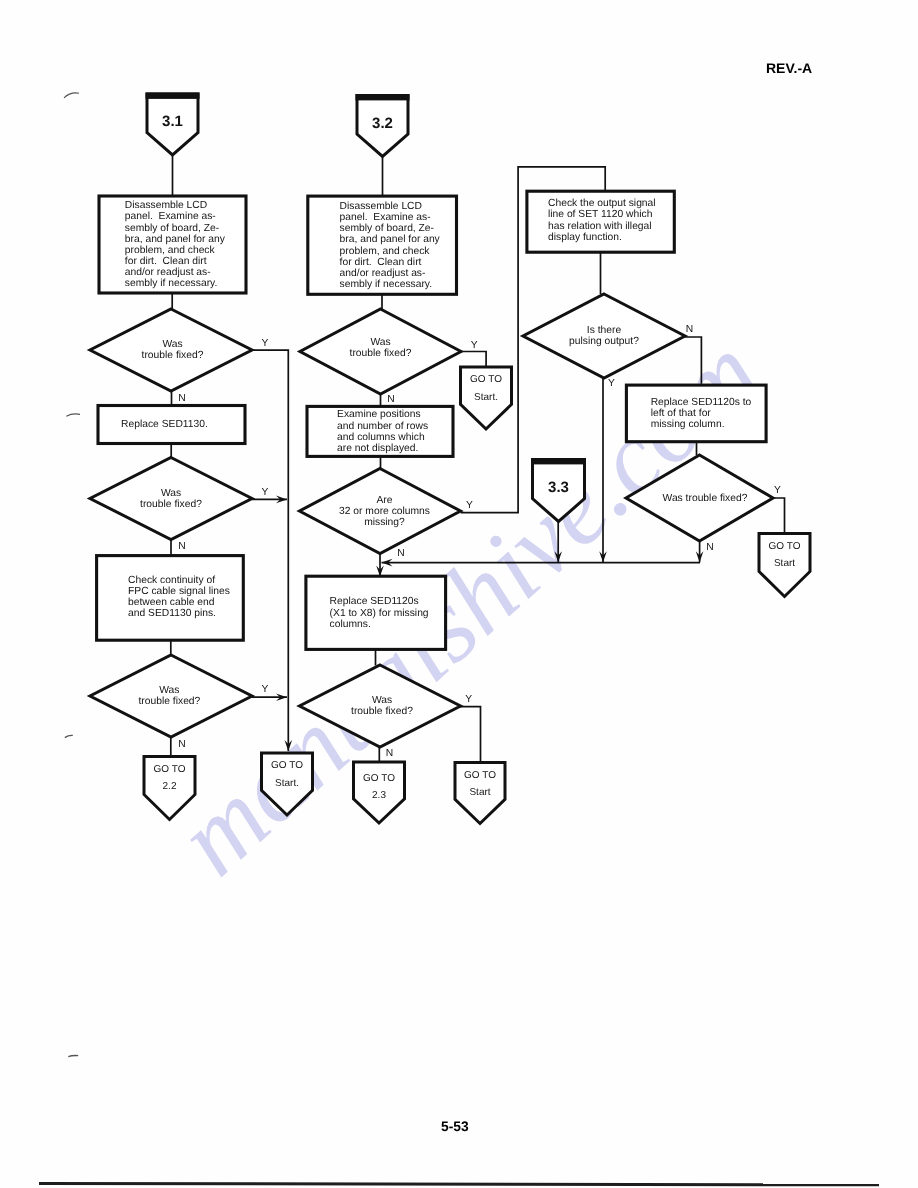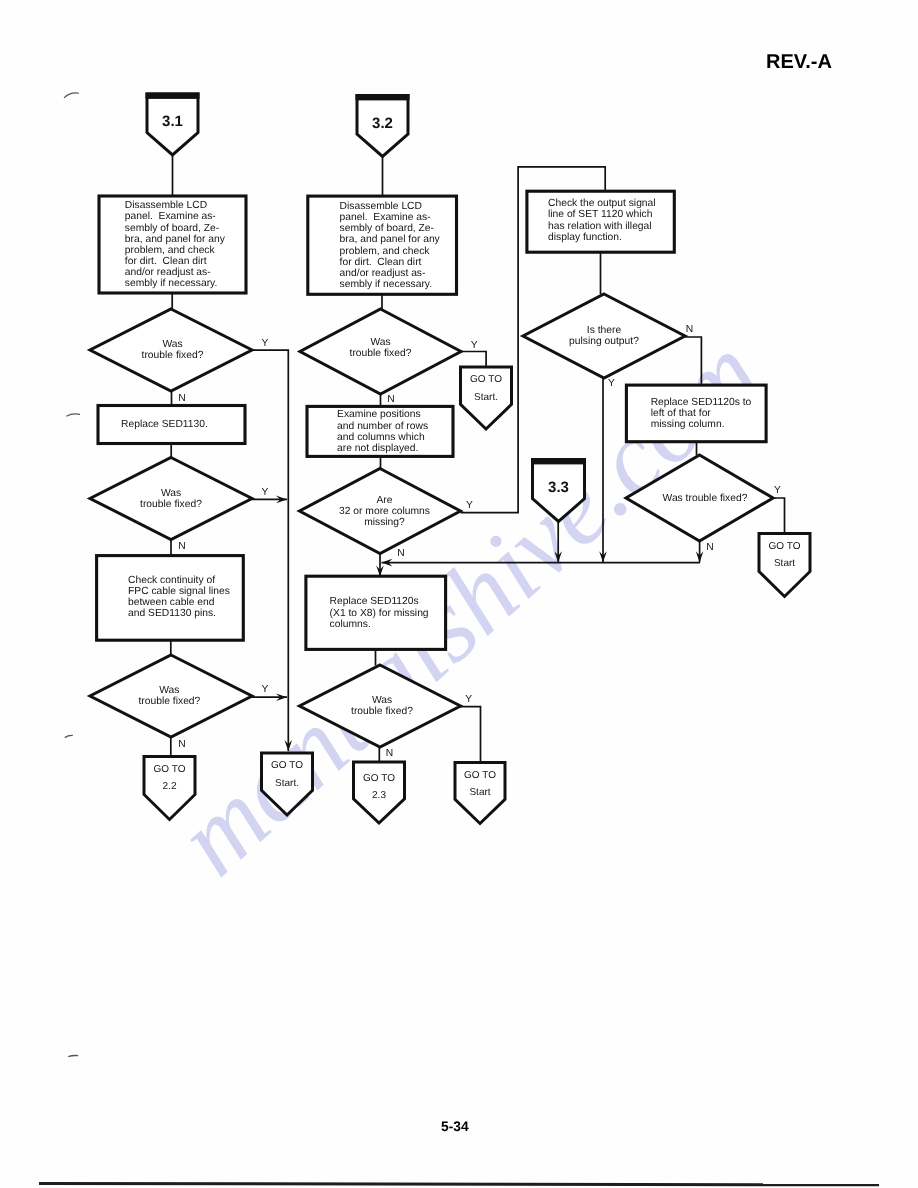--- a/index.html
+++ b/index.html
@@ -17,22 +17,22 @@
     font-family:"Liberation Serif",serif;
     font-size:106px;font-style:italic;font-weight:400;
     color:#d3d3f2;
     transform:rotate(-42.2deg);
     transform-origin:0 0;
     white-space:nowrap;
     line-height:0;
     pointer-events:none;user-select:none;
   }
   #header-rev{
-    position:absolute;left:766px;top:55px;filter:grayscale(1);
-    font-size:20px;font-weight:700;line-height:14px;
+    position:absolute;left:766px;top:61px;filter:grayscale(1);
+    font-size:14px;font-weight:700;line-height:14px;
   }
   #footer-page{
     position:absolute;left:441px;top:1120px;filter:grayscale(1);
     font-size:13.8px;font-weight:700;line-height:14px;
   }
   #scan-edge{
     position:absolute;left:39px;top:1182px;width:840px;height:3px;
     background:#1e1e1e;
     transform:rotate(0.09deg);transform-origin:0 0;
   }
@@ -255,15 +255,15 @@
       </g>
     <g id="artifacts">
         <path d="M64 97.8 Q70.5 91.6 79 93.2" fill="none" stroke="#555" stroke-width="1.15"></path>
         <path d="M66.3 416.2 Q73 412.6 80 414.4" fill="none" stroke="#555" stroke-width="1.15"></path>
         <path d="M64.8 737.6 Q68.5 735.0 72.8 735.4" fill="none" stroke="#555" stroke-width="1.3"></path>
         <path d="M68.3 1056.6 Q72 1055.2 78.2 1055.6" fill="none" stroke="#555" stroke-width="1.3"></path>
       </g>
   </svg>
 
   <div id="header-rev">REV.-A</div>
-  <div id="footer-page">5-34</div>
+  <div id="footer-page">5-53</div>
   <div id="scan-edge"></div>
 </div>
 
 </body></html>

